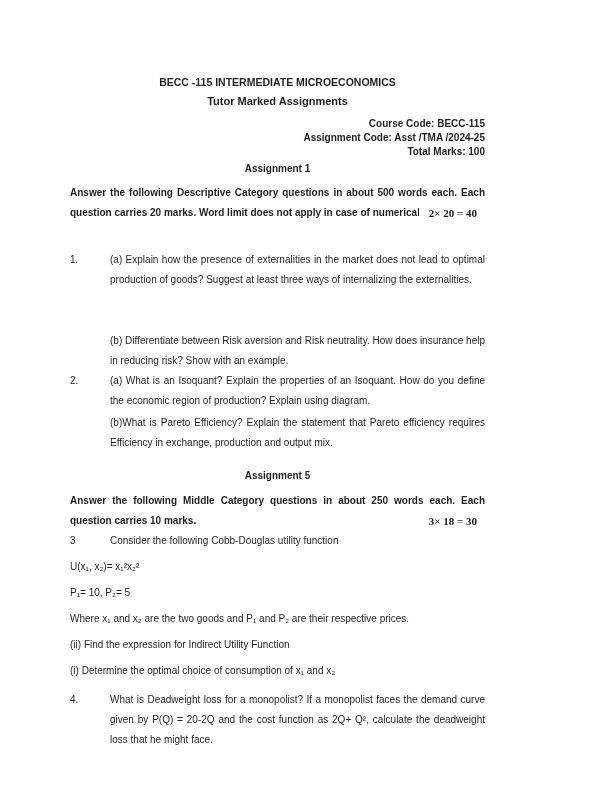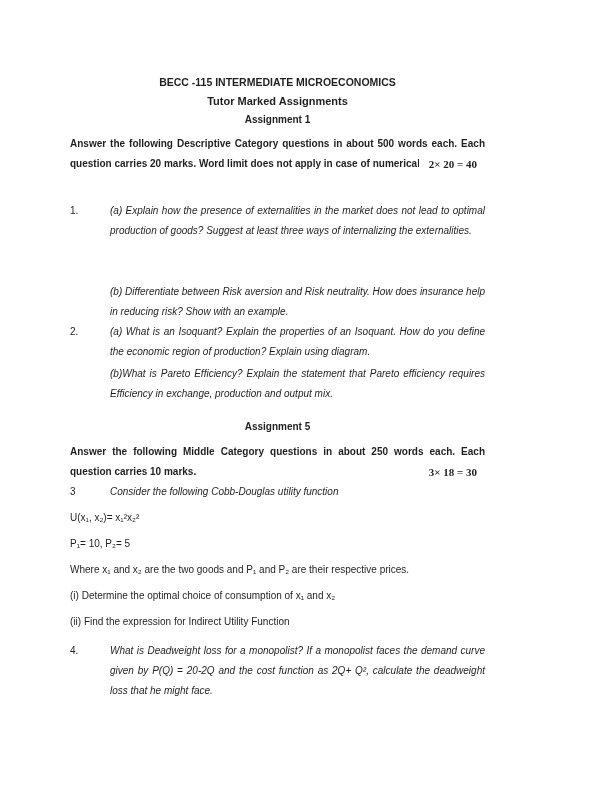--- a/index.html
+++ b/index.html
@@ -70,40 +70,45 @@
     display: flex;
   }
   .q-num {
     width: 40px;
     flex-shrink: 0;
   }
   .q-body {
     flex: 1;
     text-align: justify;
   }
-  .q-part { margin: 0; font-style: italic; }
+  .q-part { margin: 0; }
   .row-q1 { margin-top: 27px; }
   .gap-xl { margin-top: 41px; }
   .row-q2 { margin-top: 0px; }
   .gap-sm { margin-top: 2px; }
   .plain-line {
     margin: 6px 0 0 0;
   }
   .line-q3 { margin-top: 0px; }
   .row-q4 { margin-top: 9px; }
 </style>
 </head>
 <body>
 
 <div class="page">
 
   <h1 class="doc-title">BECC -115 INTERMEDIATE MICROECONOMICS</h1>
 
   <h2 class="doc-subtitle">Tutor Marked Assignments</h2>
 
+  <div class="meta-block">
+    <div>Course Code: BECC-115</div>
+    <div>Assignment Code: Asst /TMA /2024-25</div>
+    <div>Total Marks: 100</div>
+  </div>
 
   <h3 class="section-heading heading-a1">Assignment 1</h3>
 
   <div class="intro-para">
     <span>Answer the following Descriptive Category questions in about 500 words each. Each question carries 20 marks. Word limit does not apply in case of numerical questions.</span>
     <span class="marks-formula">2× 20 = 40</span>
   </div>
 
   <div class="q-row row-q1">
     <div class="q-num">1.</div>
@@ -134,23 +139,23 @@
       <p class="q-part">Consider the following Cobb-Douglas utility function</p>
     </div>
   </div>
 
   <p class="plain-line">U(x₁, x₂)=  x₁²x₂²</p>
 
   <p class="plain-line">P₁= 10, P₂= 5</p>
 
   <p class="plain-line">Where x₁ and x₂ are the two goods and P₁ and P₂ are their respective prices.</p>
 
+  <p class="plain-line">(ii) Find the expression for Indirect Utility Function</p>
+
   <p class="plain-line">(i) Determine the optimal choice of consumption of x₁ and x₂</p>
-
-  <p class="plain-line">(ii) Find the expression for Indirect Utility Function</p>
 
   <div class="q-row row-q4">
     <div class="q-num">4.</div>
     <div class="q-body">
       <p class="q-part">What is Deadweight loss for a monopolist? If a monopolist faces the demand curve given by P(Q) = 20-2Q and the cost function as 2Q+ Q², calculate the deadweight loss that he might face.</p>
     </div>
   </div>
 
 </div>
 

